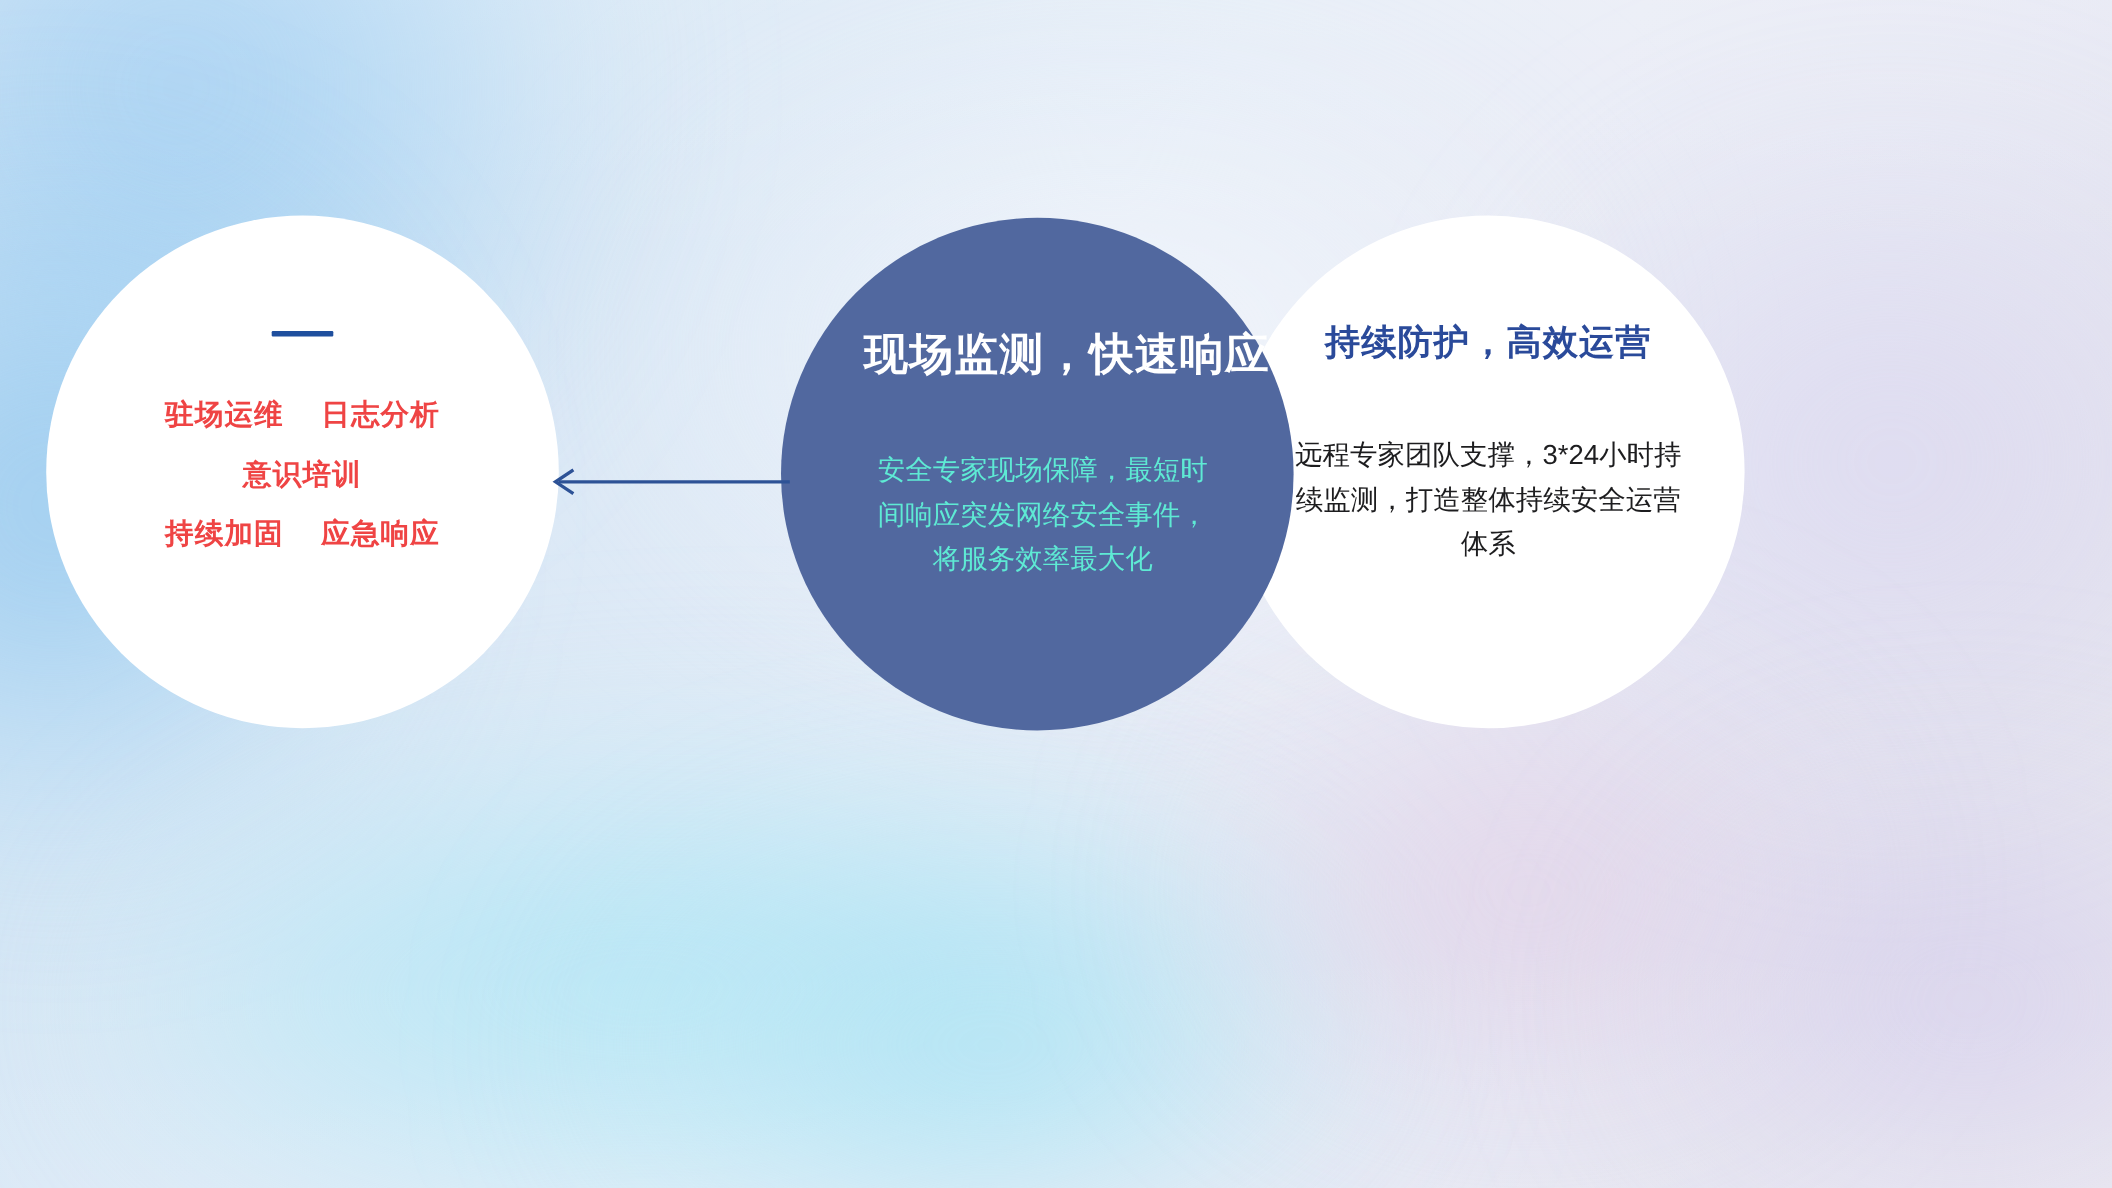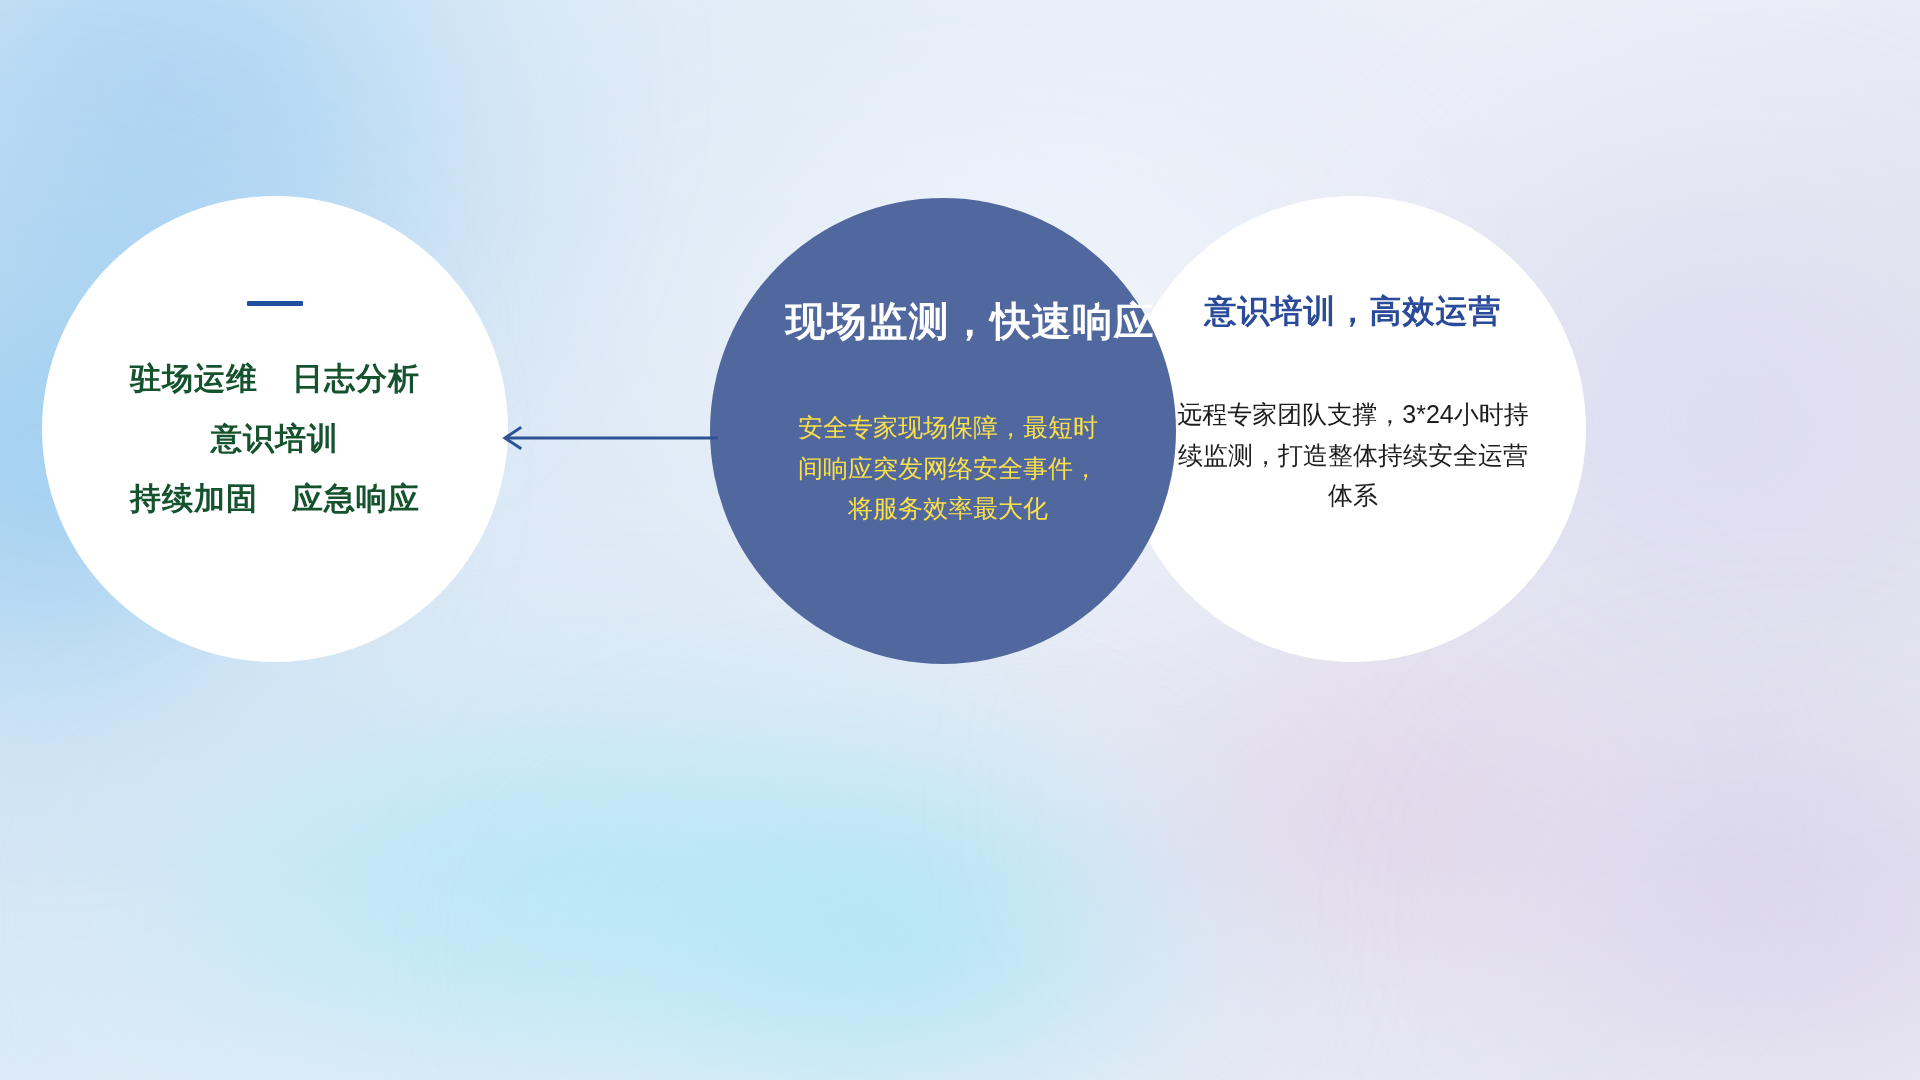--- a/index.html
+++ b/index.html
@@ -137,23 +137,23 @@
   .tag-row {
     display: flex;
     justify-content: center;
     align-items: baseline;
     gap: 34px;
     margin-bottom: 26px;
     white-space: nowrap;
   }
   .tag-row:last-child { margin-bottom: 0; }
   .tag {
-    font-size: 31px;
+    font-size: 26px;
     font-weight: 700;
-    color: #14532d;
+    color: #ef4444;
     letter-spacing: 1px;
     line-height: 1.1;
   }
 
   
   .center-inner {
     position: absolute;
     left: 0; right: 0;
     top: 96px;
     text-align: center;
@@ -164,21 +164,21 @@
     font-weight: 700;
     color: #ffffff;
     letter-spacing: 1px;
     white-space: nowrap;
     margin-left: 54px;
     margin-bottom: 58px;
   }
   .center-body {
     font-size: 25px;
     line-height: 1.62;
-    color: #fde047;
+    color: #5eead4;
     font-weight: 400;
     padding: 0 28px;
     margin-left: 46px;
     max-width: 300px;
     text-align: center;
   }
 
   
   .right-inner {
     position: absolute;
@@ -251,21 +251,21 @@
 
   <div class="arrow-wrap">
     <svg width="230" height="60" viewBox="0 0 230 60">
       <line x1="18" y1="30" x2="228" y2="30" stroke="#2d5296" stroke-width="3"></line>
       <polyline points="30,20 15,30 30,40" fill="none" stroke="#2d5296" stroke-width="3" stroke-linecap="square" stroke-linejoin="miter"></polyline>
     </svg>
   </div>
 
   <div class="circle circle-right">
     <div class="right-inner">
-      <div class="right-title">意识培训，高效运营</div>
+      <div class="right-title">持续防护，高效运营</div>
       <div class="right-body">远程专家团队支撑，3*24小时持续监测，打造整体持续安全运营体系</div>
     </div>
   </div>
 
   <div class="circle circle-center">
     <div class="center-inner">
       <div class="center-title">现场监测，快速响应</div>
       <div class="center-body">安全专家现场保障，最短时间响应突发网络安全事件，将服务效率最大化</div>
     </div>
   </div>

